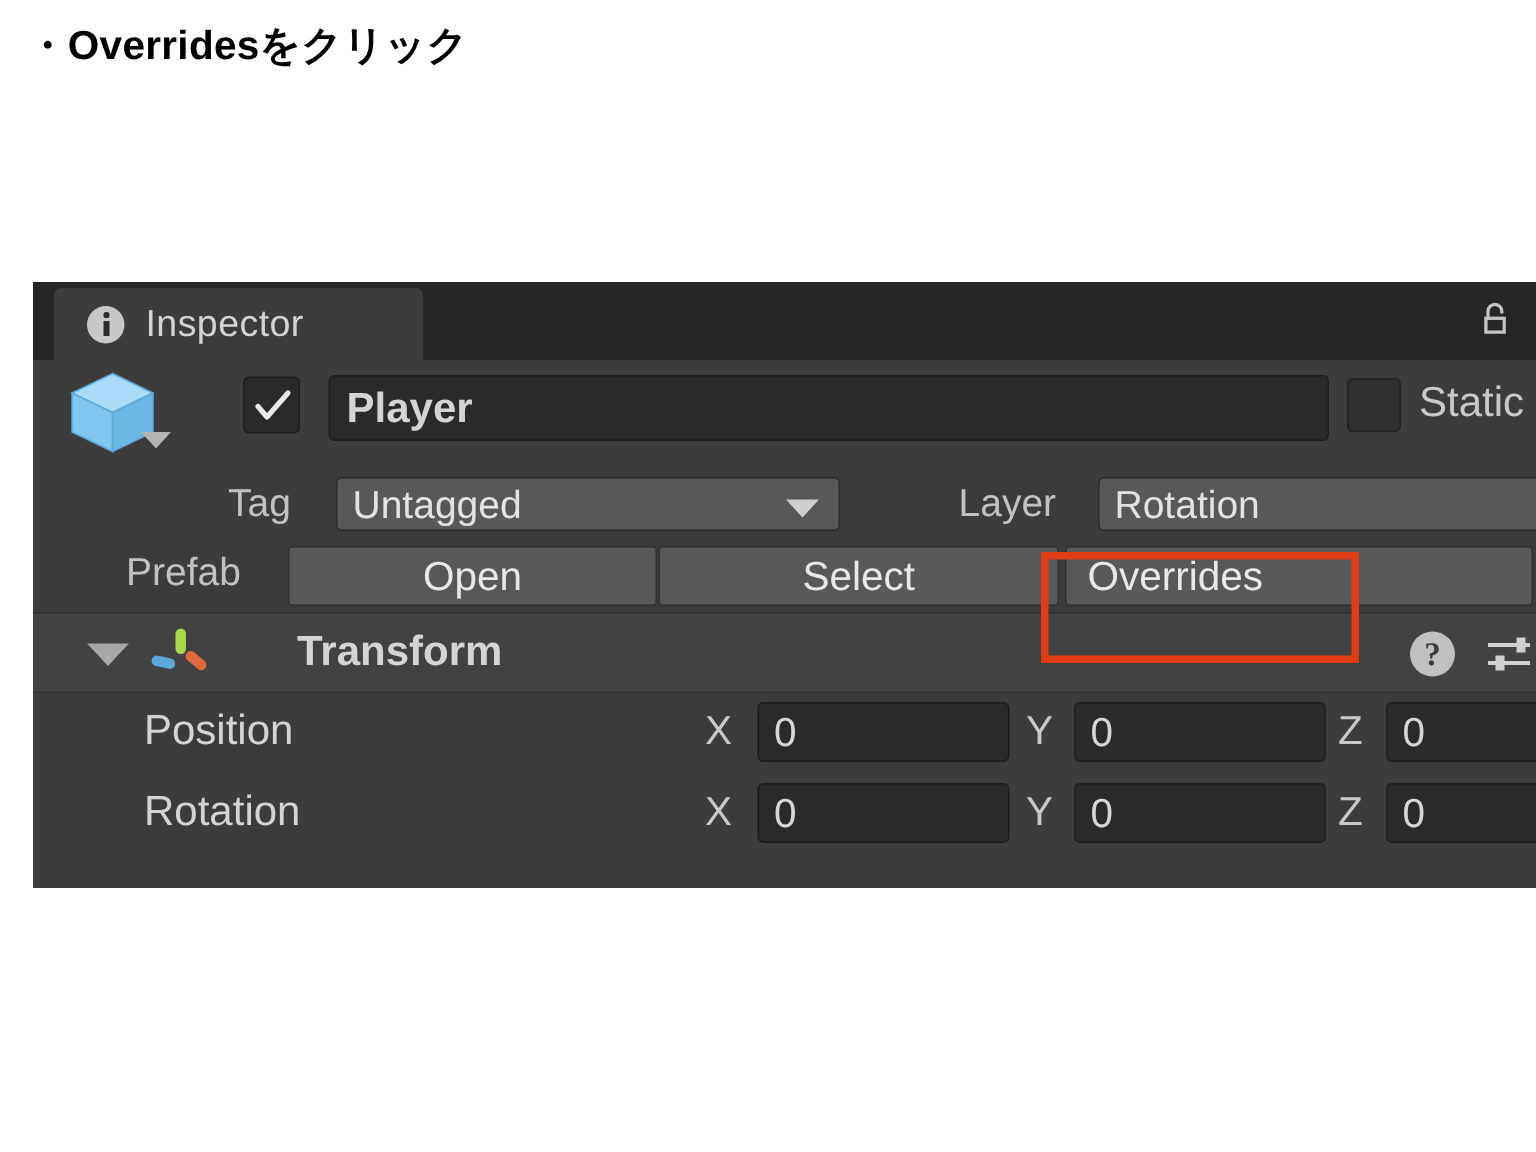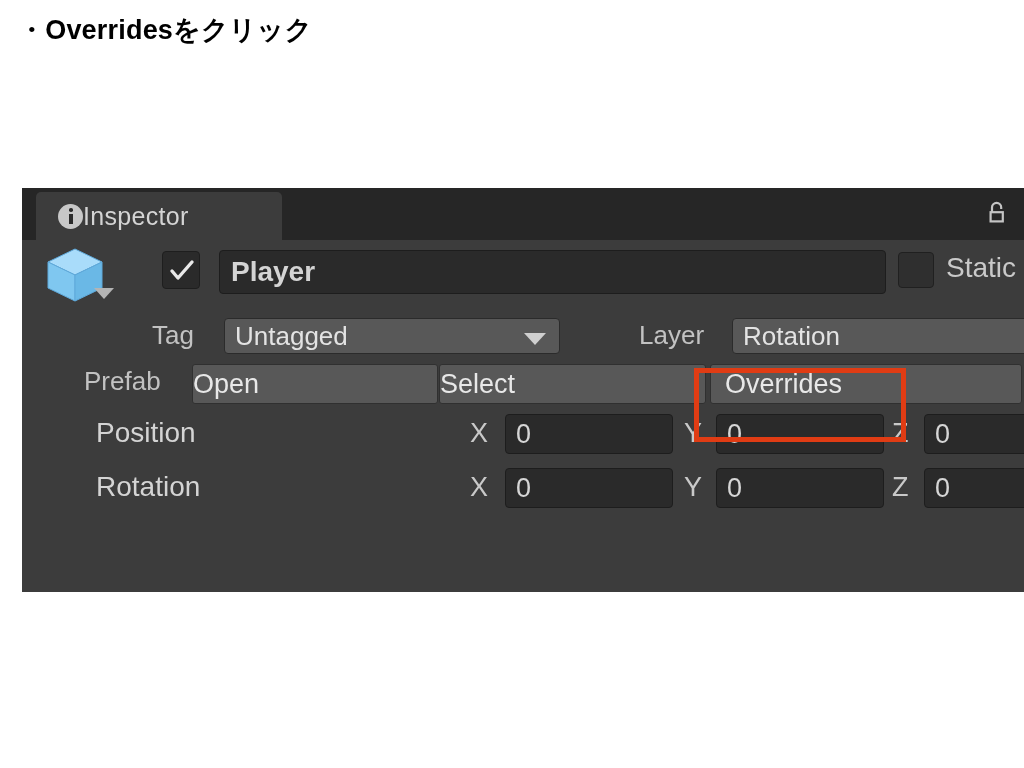--- a/index.html
+++ b/index.html
@@ -54,21 +54,21 @@
     background: #3c3c3c;
     border-radius: 5px 5px 0 0;
     display: flex;
     align-items: center;
     padding-left: 22px;
     box-sizing: border-box;
   }
   .tab-label {
     font-size: 25px;
     color: #d4d4d4;
-    margin-left: 0;
+    margin-left: 14px;
     letter-spacing: 0.3px;
   }
   .info-icon {
     width: 25px;
     height: 25px;
     border-radius: 50%;
     background: #c8c8c8;
     position: relative;
     flex: none;
   }
@@ -217,20 +217,21 @@
   .pf-button {
     position: absolute;
     top: 4px;
     height: 40px;
     background: #585858;
     border: 1px solid #303030;
     border-radius: 3px;
     box-sizing: border-box;
     display: flex;
     align-items: center;
+    justify-content: center;
     font-size: 27px;
     color: #e8e8e8;
   }
   .pf-button.left-align {
     justify-content: flex-start;
     padding-left: 14px;
   }
   .highlight-box {
     position: absolute;
     left: 694px;
@@ -402,20 +403,44 @@
 
       <div class="pf-button" style="left:417px; width:267px;">
         <span>Select</span>
       </div>
 
       <div class="pf-button left-align" style="left:688px; width:312px;">
         <span>Overrides</span>
       </div>
     </div>
 
+    <div class="comp-header">
+      <span class="foldout"></span>
+
+      <span class="comp-icon">
+        <svg width="44" height="38" viewBox="0 0 44 38">
+          <rect x="19" y="2" width="7" height="17" rx="3.5" fill="#a8d94a"></rect>
+          <rect x="3" y="21" width="16" height="7" rx="3.5" fill="#58a8d8" transform="rotate(12 11 24)"></rect>
+          <rect x="25" y="20" width="16" height="7" rx="3.5" fill="#e06a3c" transform="rotate(40 33 23)"></rect>
+        </svg>
+      </span>
+
+      <span class="comp-title">Transform</span>
+
+      <span class="help-icon">?</span>
+
+      <span class="settings-icon">
+        <svg width="34" height="30" viewBox="0 0 34 30">
+          <line x1="2" y1="9" x2="30" y2="9" stroke="#d0d0d0" stroke-width="2.6"></line>
+          <line x1="2" y1="21" x2="30" y2="21" stroke="#d0d0d0" stroke-width="2.6"></line>
+          <rect x="21" y="4" width="6" height="10" fill="#d0d0d0"></rect>
+          <rect x="7" y="16" width="6" height="10" fill="#d0d0d0"></rect>
+        </svg>
+      </span>
+    </div>
 
     <div class="vec-row">
       <span class="vec-label">Position</span>
 
       <span class="axis-letter" style="left:448px;">X</span>
       <div class="num-field" style="left:483px; width:168px;">
         <span>0</span>
       </div>
 
       <span class="axis-letter" style="left:662px;">Y</span>

